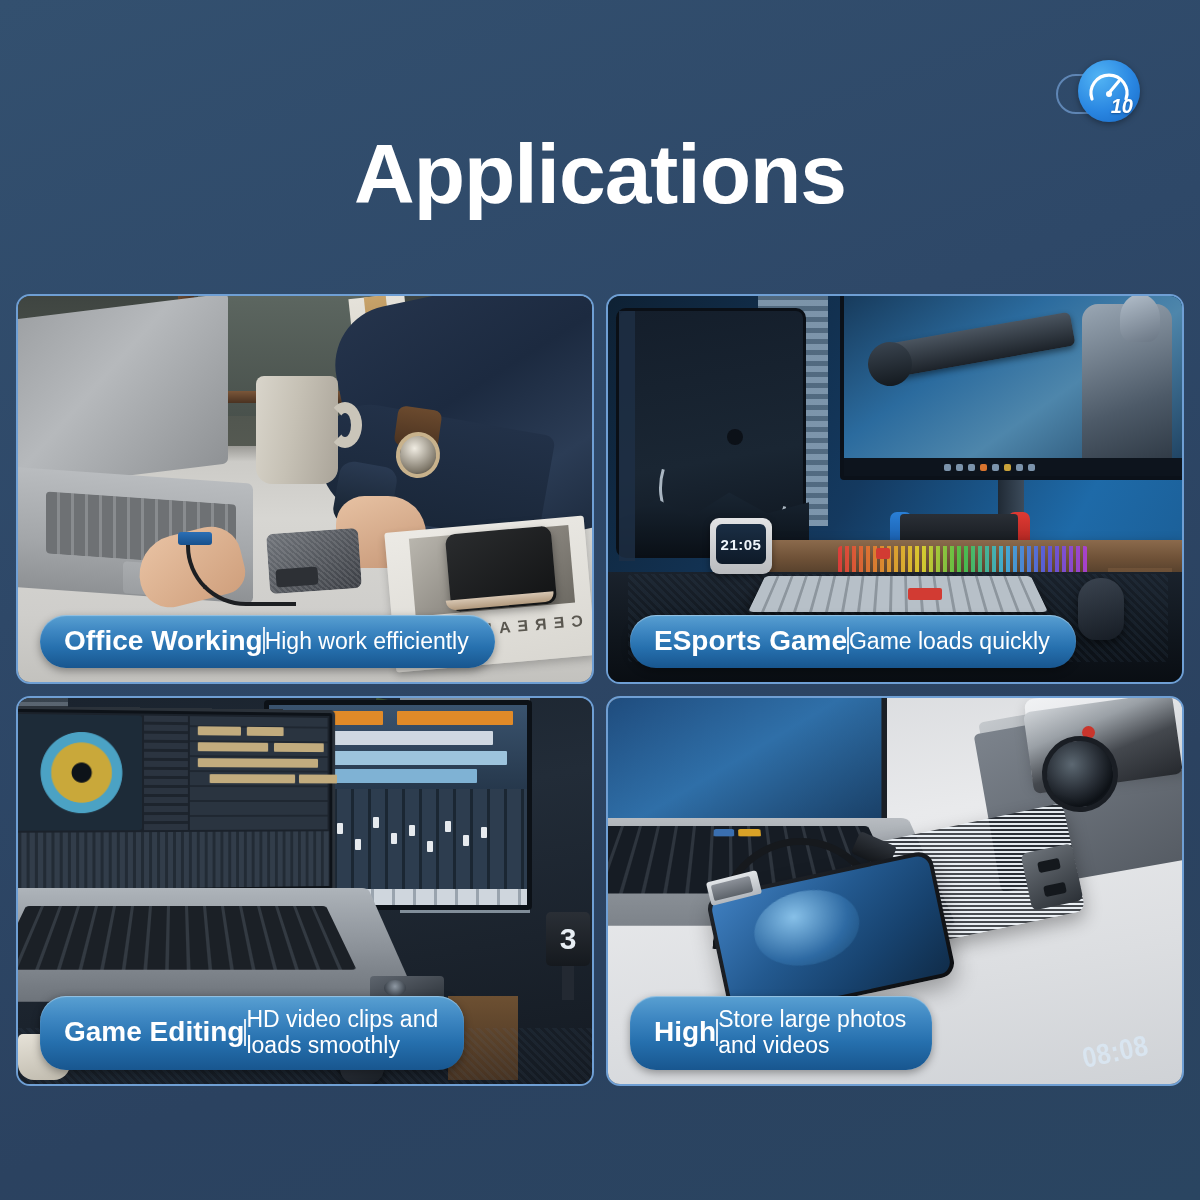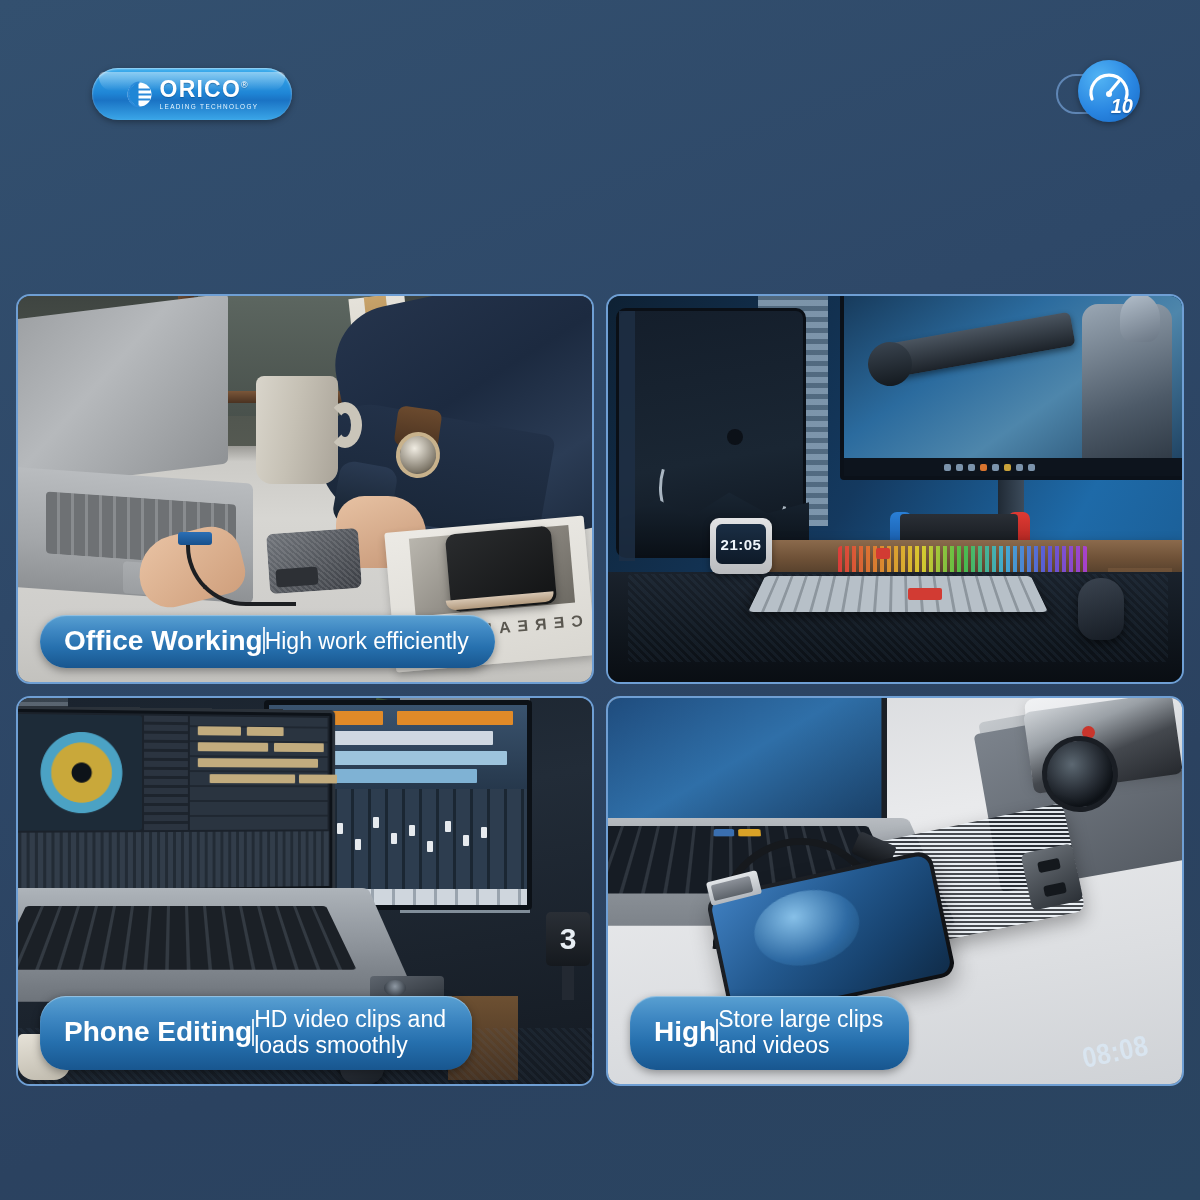--- a/index.html
+++ b/index.html
@@ -238,48 +238,34 @@
   .p4-camlens{position:absolute;left:434px;top:38px;width:76px;height:76px;border-radius:50%;background:radial-gradient(circle at 40% 34%,#5c6872 0%,#2a3038 45%,#0d1116 72%,#23282f 100%);border:5px solid #1a1e24;transform:rotate(-8deg);}
   .p4-camdot{position:absolute;left:474px;top:28px;width:13px;height:13px;border-radius:50%;background:#c9352c;}
 </style>
 </head>
 <body>
 
 <div id="page">
 
   <div id="header">
 
-    <div id="logo-pill">
-      <span class="logo-mark">
-        <svg width="27" height="27" viewBox="0 0 27 27">
-          <circle cx="13.5" cy="13.5" r="12" fill="#ffffff"></circle>
-          <path d="M13.5 1.5a12 12 0 1 0 0 24 12 12 0 0 1 0-24z" fill="#1f86d6" opacity="0"></path>
-          <path d="M2.8 8.5h21.4M1.8 13.5h23.4M2.8 18.5h21.4" stroke="#2b8ada" stroke-width="2.1" fill="none"></path>
-          <path d="M13.5 1.5c-6 0-11 5.4-11 12s5 12 11 12" stroke="#2b8ada" stroke-width="2" fill="none"></path>
-          <path d="M12.5 1.8a12 12 0 0 0 0 23.4" fill="#1f86d6"></path>
-        </svg>
-      </span>
-      <span class="logo-text-wrap">
-        <span class="logo-word"><span>ORICO</span><span class="logo-reg">®</span></span>
-        <span class="logo-sub">LEADING TECHNOLOGY</span>
-      </span>
-    </div>
 
     <div id="speed-badge">
       <div id="badge-pill"></div>
       <div id="badge-circle">
         <svg width="50" height="50" viewBox="0 0 50 50">
           <path d="M8 33a18 18 0 1 1 34 0" stroke="#ffffff" stroke-width="3.2" fill="none" stroke-linecap="round"></path>
           <path d="M25 27 L35 15" stroke="#ffffff" stroke-width="3.2" fill="none" stroke-linecap="round"></path>
           <circle cx="25" cy="28" r="3" fill="#ffffff"></circle>
         </svg>
         <span id="badge-num">10</span>
       </div>
     </div>
 
+    <h1 id="page-title">Applications</h1>
   </div>
 
   <div id="grid">
 
     <div class="panel">
       <div class="photo">
         <div class="p1-wall"></div>
           <div class="p1-window"></div>
         <div class="p1-frame"></div>
           <div class="p1-frame2"></div>
@@ -358,20 +344,25 @@
           <div class="p2-mat"></div>
         <div class="p2-clock"></div>
         <div class="p2-clockface">
           <span class="p2-clocktime">21:05</span>
         </div>
         <div class="p2-kbd"></div>
         <div class="p2-kbd-red1"></div>
           <div class="p2-kbd-red2"></div>
         <div class="p2-mouse"></div>
       </div>
+      <div class="caption one-line">
+        <span class="caption-title">ESports Game</span>
+        <span class="caption-sep"></span>
+        <span class="caption-desc">Game loads quickly</span>
+      </div>
     </div>
 
     <div class="panel">
       <div class="photo">
         <div class="p3-bg"></div>
           <div class="p3-blinds"></div>
           <div class="p3-blinds2"></div>
         <div class="p3-plant2"></div>
           <div class="p3-plant"></div>
         <div class="p3-mon">
@@ -428,21 +419,21 @@
         <div class="p3-desk"></div>
         <div class="p3-ssd3"></div>
           <div class="p3-ssd3b"></div>
         <div class="p3-cup"></div>
         <div class="p3-cam"></div>
           <div class="p3-camlens"></div>
         <div class="p3-kbd2"></div>
         <div class="p3-mouse"></div>
       </div>
       <div class="caption">
-        <span class="caption-title">Phone Editing</span>
+        <span class="caption-title">Game Editing</span>
         <span class="caption-sep"></span>
         <span class="caption-desc">HD video clips and
 loads smoothly</span>
       </div>
     </div>
 
     <div class="panel">
       <div class="photo">
         <div class="p4-bg"></div>
         <div class="p4-pad2"></div>
@@ -473,19 +464,19 @@
             </div>
         </div>
         <div class="p4-time">08:08</div>
         <div class="p4-usb">
             <i></i>
           </div>
       </div>
       <div class="caption">
         <span class="caption-title">High</span>
         <span class="caption-sep"></span>
-        <span class="caption-desc">Store large clips
+        <span class="caption-desc">Store large photos
 and videos</span>
       </div>
     </div>
 
   </div>
 </div>
 
 </body></html>

